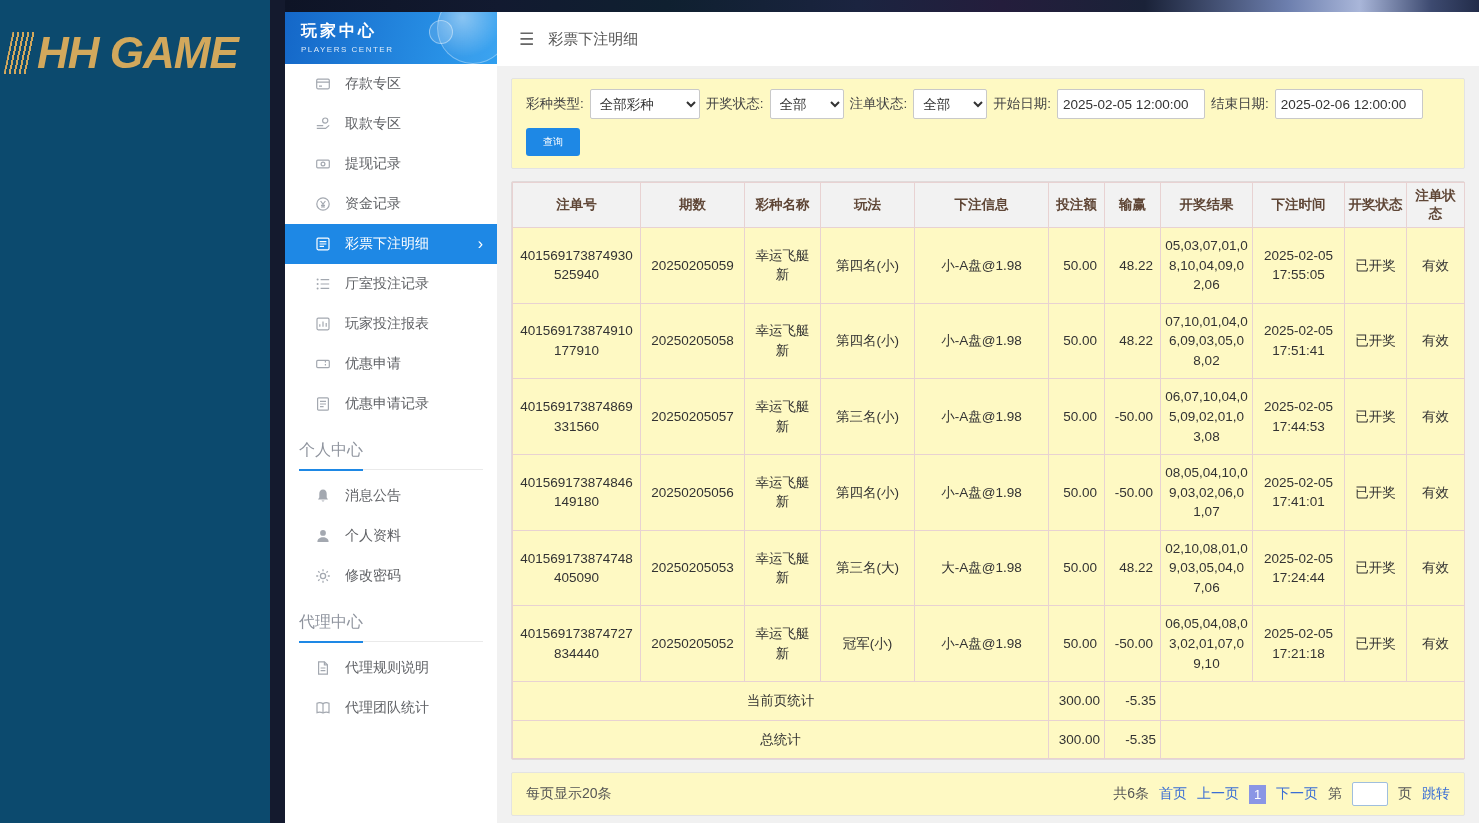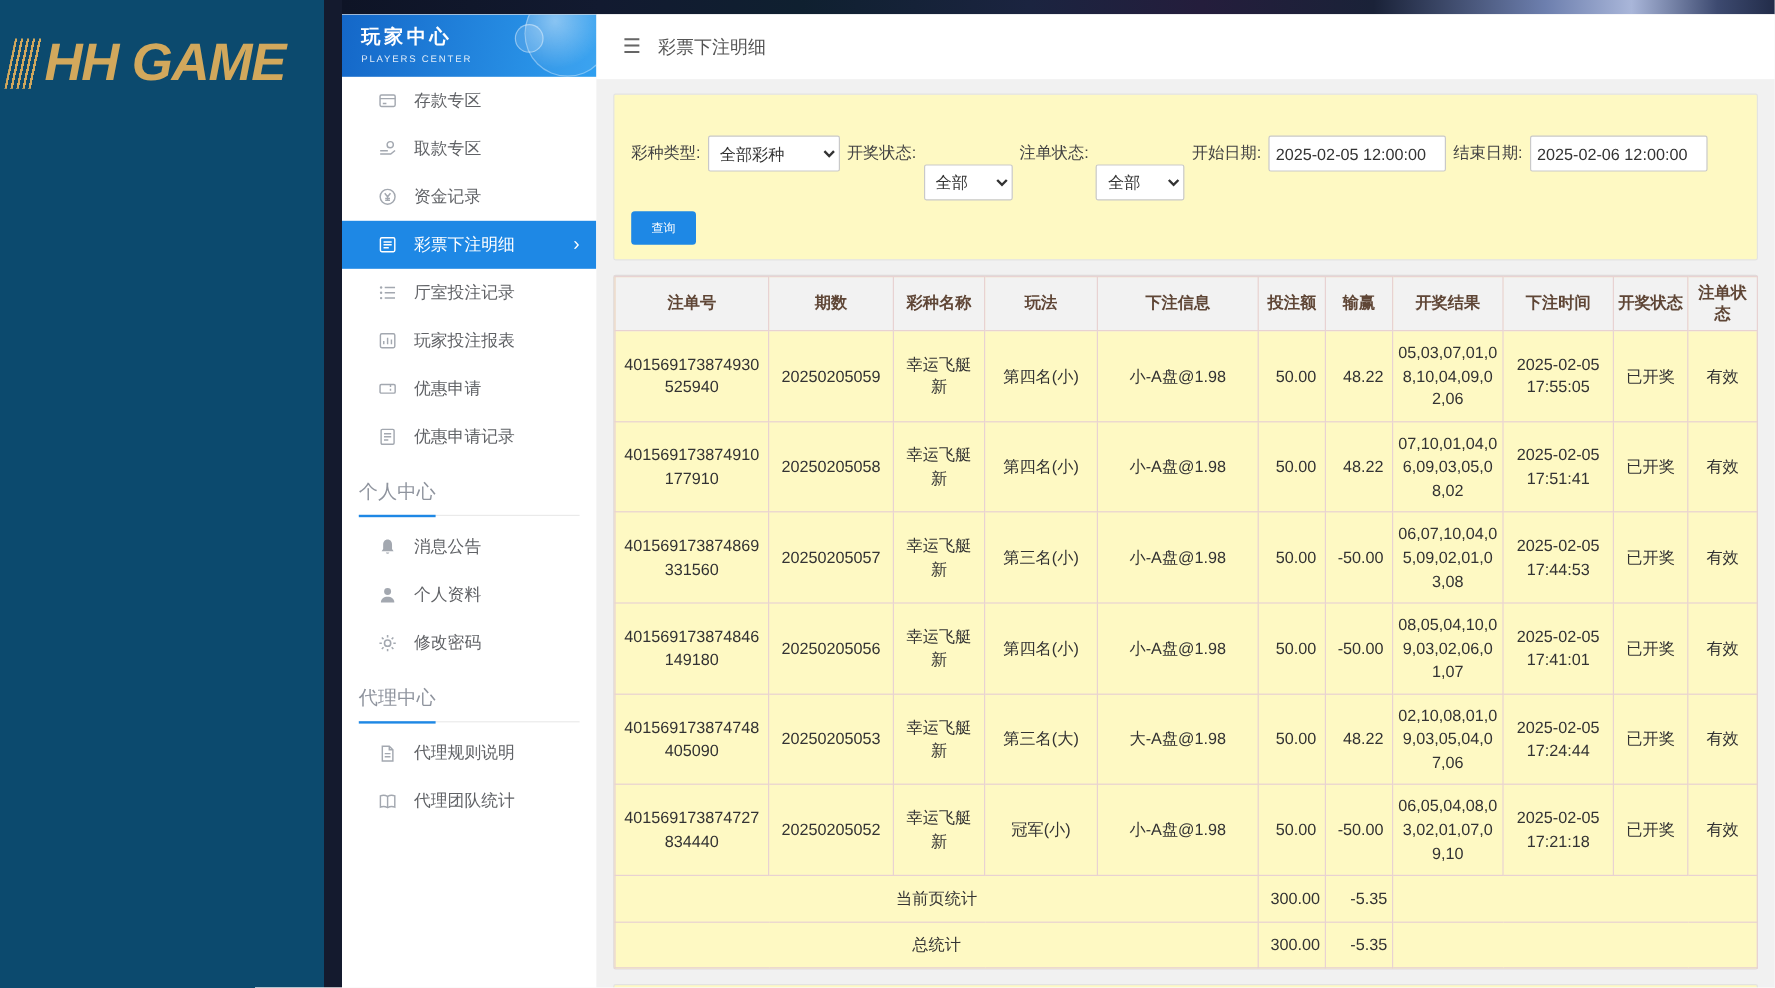--- a/index.html
+++ b/index.html
@@ -56,21 +56,21 @@
   .page-title { font-size: 15px; color: #555; margin-left: 14px; }
 
   .content { flex: 1; padding: 12px 14px; overflow: hidden; }
   .card { background: #fef9c3; border: 1px solid #e3e3e3; border-radius: 2px; }
 
   .filter-card { padding: 10px 14px 12px; }
   .filter-row { display: flex; align-items: center; gap: 6px; font-size: 13.5px; color: #444; white-space: nowrap; }
   .filter-row select, .filter-row input { height: 30px; border: 1px solid #c9c9c9; border-radius: 2px;
     background: #fff; color: #333; font-size: 13.5px; font-family: inherit; padding: 4px 5px; }
   select.sel-wide { width: 110px; }
-  select.sel-small { width: 74px; margin-top: 48px; }
+  select.sel-small { width: 74px; }
   input.date-input { width: 148px; }
   .btn-query { margin-top: 9px; background: #1e88e5; color: #fff; border: none; border-radius: 3px;
     font-size: 10px; padding: 7px 17px; cursor: pointer; font-family: inherit; }
 
   .table-card { margin-top: 12px; border-color: #e0dada; }
   table { width: 100%; border-collapse: collapse; table-layout: fixed; font-size: 13.5px; color: #333; }
   th { background: #f2f2f2; color: #5f4636; font-weight: 700; height: 38px;
     border: 1px solid #e8d2d2; padding: 4px 2px; }
   td { border: 1px solid #e8d2d2; padding: 8px 4px; text-align: center; word-break: break-all; line-height: 1.45; }
   td.num { text-align: right; padding-right: 7px; }
@@ -122,20 +122,29 @@
               <span class="nav-label">存款专区</span>
             </div>
             <div class="nav-item">
               <span class="icon">
                 <svg viewBox="0 0 16 16" fill="none" stroke="currentColor" stroke-width="1.2">
                   <circle cx="10.2" cy="4.6" r="2.6"></circle>
                   <path d="M1.8 9.6h6.4M1.8 12.4h8.8l3.6-3"></path>
                 </svg>
               </span>
               <span class="nav-label">取款专区</span>
+            </div>
+            <div class="nav-item">
+              <span class="icon">
+                <svg viewBox="0 0 16 16" fill="none" stroke="currentColor" stroke-width="1.2">
+                  <rect x="1.7" y="4.2" width="12.6" height="7.6" rx="1"></rect>
+                  <circle cx="8" cy="8" r="1.9"></circle>
+                </svg>
+              </span>
+              <span class="nav-label">提现记录</span>
             </div>
             <div class="nav-item">
               <span class="icon">
                 <svg viewBox="0 0 16 16" fill="none" stroke="currentColor" stroke-width="1.2">
                   <circle cx="8" cy="8" r="6.2"></circle>
                   <path d="M5.6 5 8 8l2.4-3M8 8v3.6M6 9.4h4M6 11h4"></path>
                 </svg>
               </span>
               <span class="nav-label">资金记录</span>
             </div>

